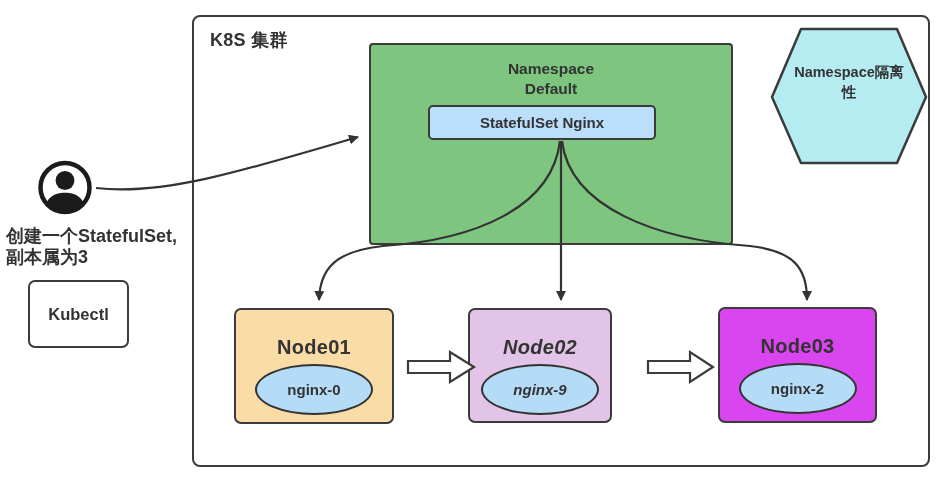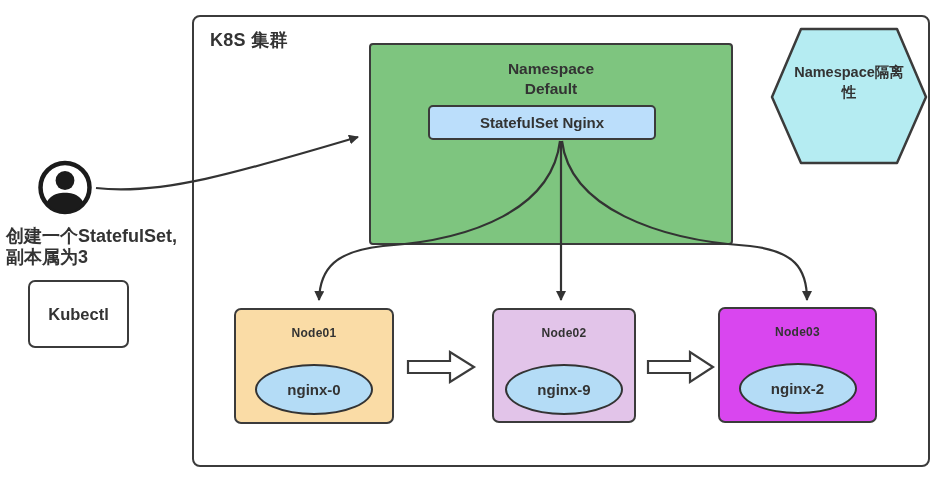--- a/index.html
+++ b/index.html
@@ -23,23 +23,23 @@
   .hex-text{left:772px;top:63px;width:154px;text-align:center;font-size:14.5px;line-height:19.5px;z-index:3;}
 
   
   .user-svg{left:36px;top:158px;z-index:2;}
   .caption{left:6px;top:226px;width:190px;font-size:18px;line-height:21px;z-index:2;}
   .kubectl{left:16px;top:280px;width:101px;height:68px;border:2.5px solid #3b3b3b;border-radius:7px;background:#fff;display:flex;align-items:center;justify-content:center;font-size:16.5px;z-index:2;margin-left:12px;}
 
   
   .node{width:160px;height:116px;border:2px solid #3b3b3b;border-radius:7px;z-index:2;text-align:center;}
   .node.n1{left:234px;top:308px;}
-  .node.n2{left:492px;top:308px;width:144px;height:115px;}
+  .node.n2{left:468px;top:308px;width:144px;height:115px;font-style:italic;}
   .node.n3{left:718px;top:307px;width:159px;}
-  .node-label{margin-top:16px;font-size:12px;letter-spacing:.3px;}
+  .node-label{margin-top:26px;font-size:20px;letter-spacing:.3px;}
   .pod{position:absolute;left:50%;top:54px;transform:translateX(-50%);width:114px;height:47px;border:2px solid #333;border-radius:50%;display:flex;align-items:center;justify-content:center;font-size:15px;z-index:3;}
 
   
   .overlay{left:0;top:0;z-index:10;pointer-events:none;}
 </style>
 </head>
 <body>
 
 <div class="stage">
 

